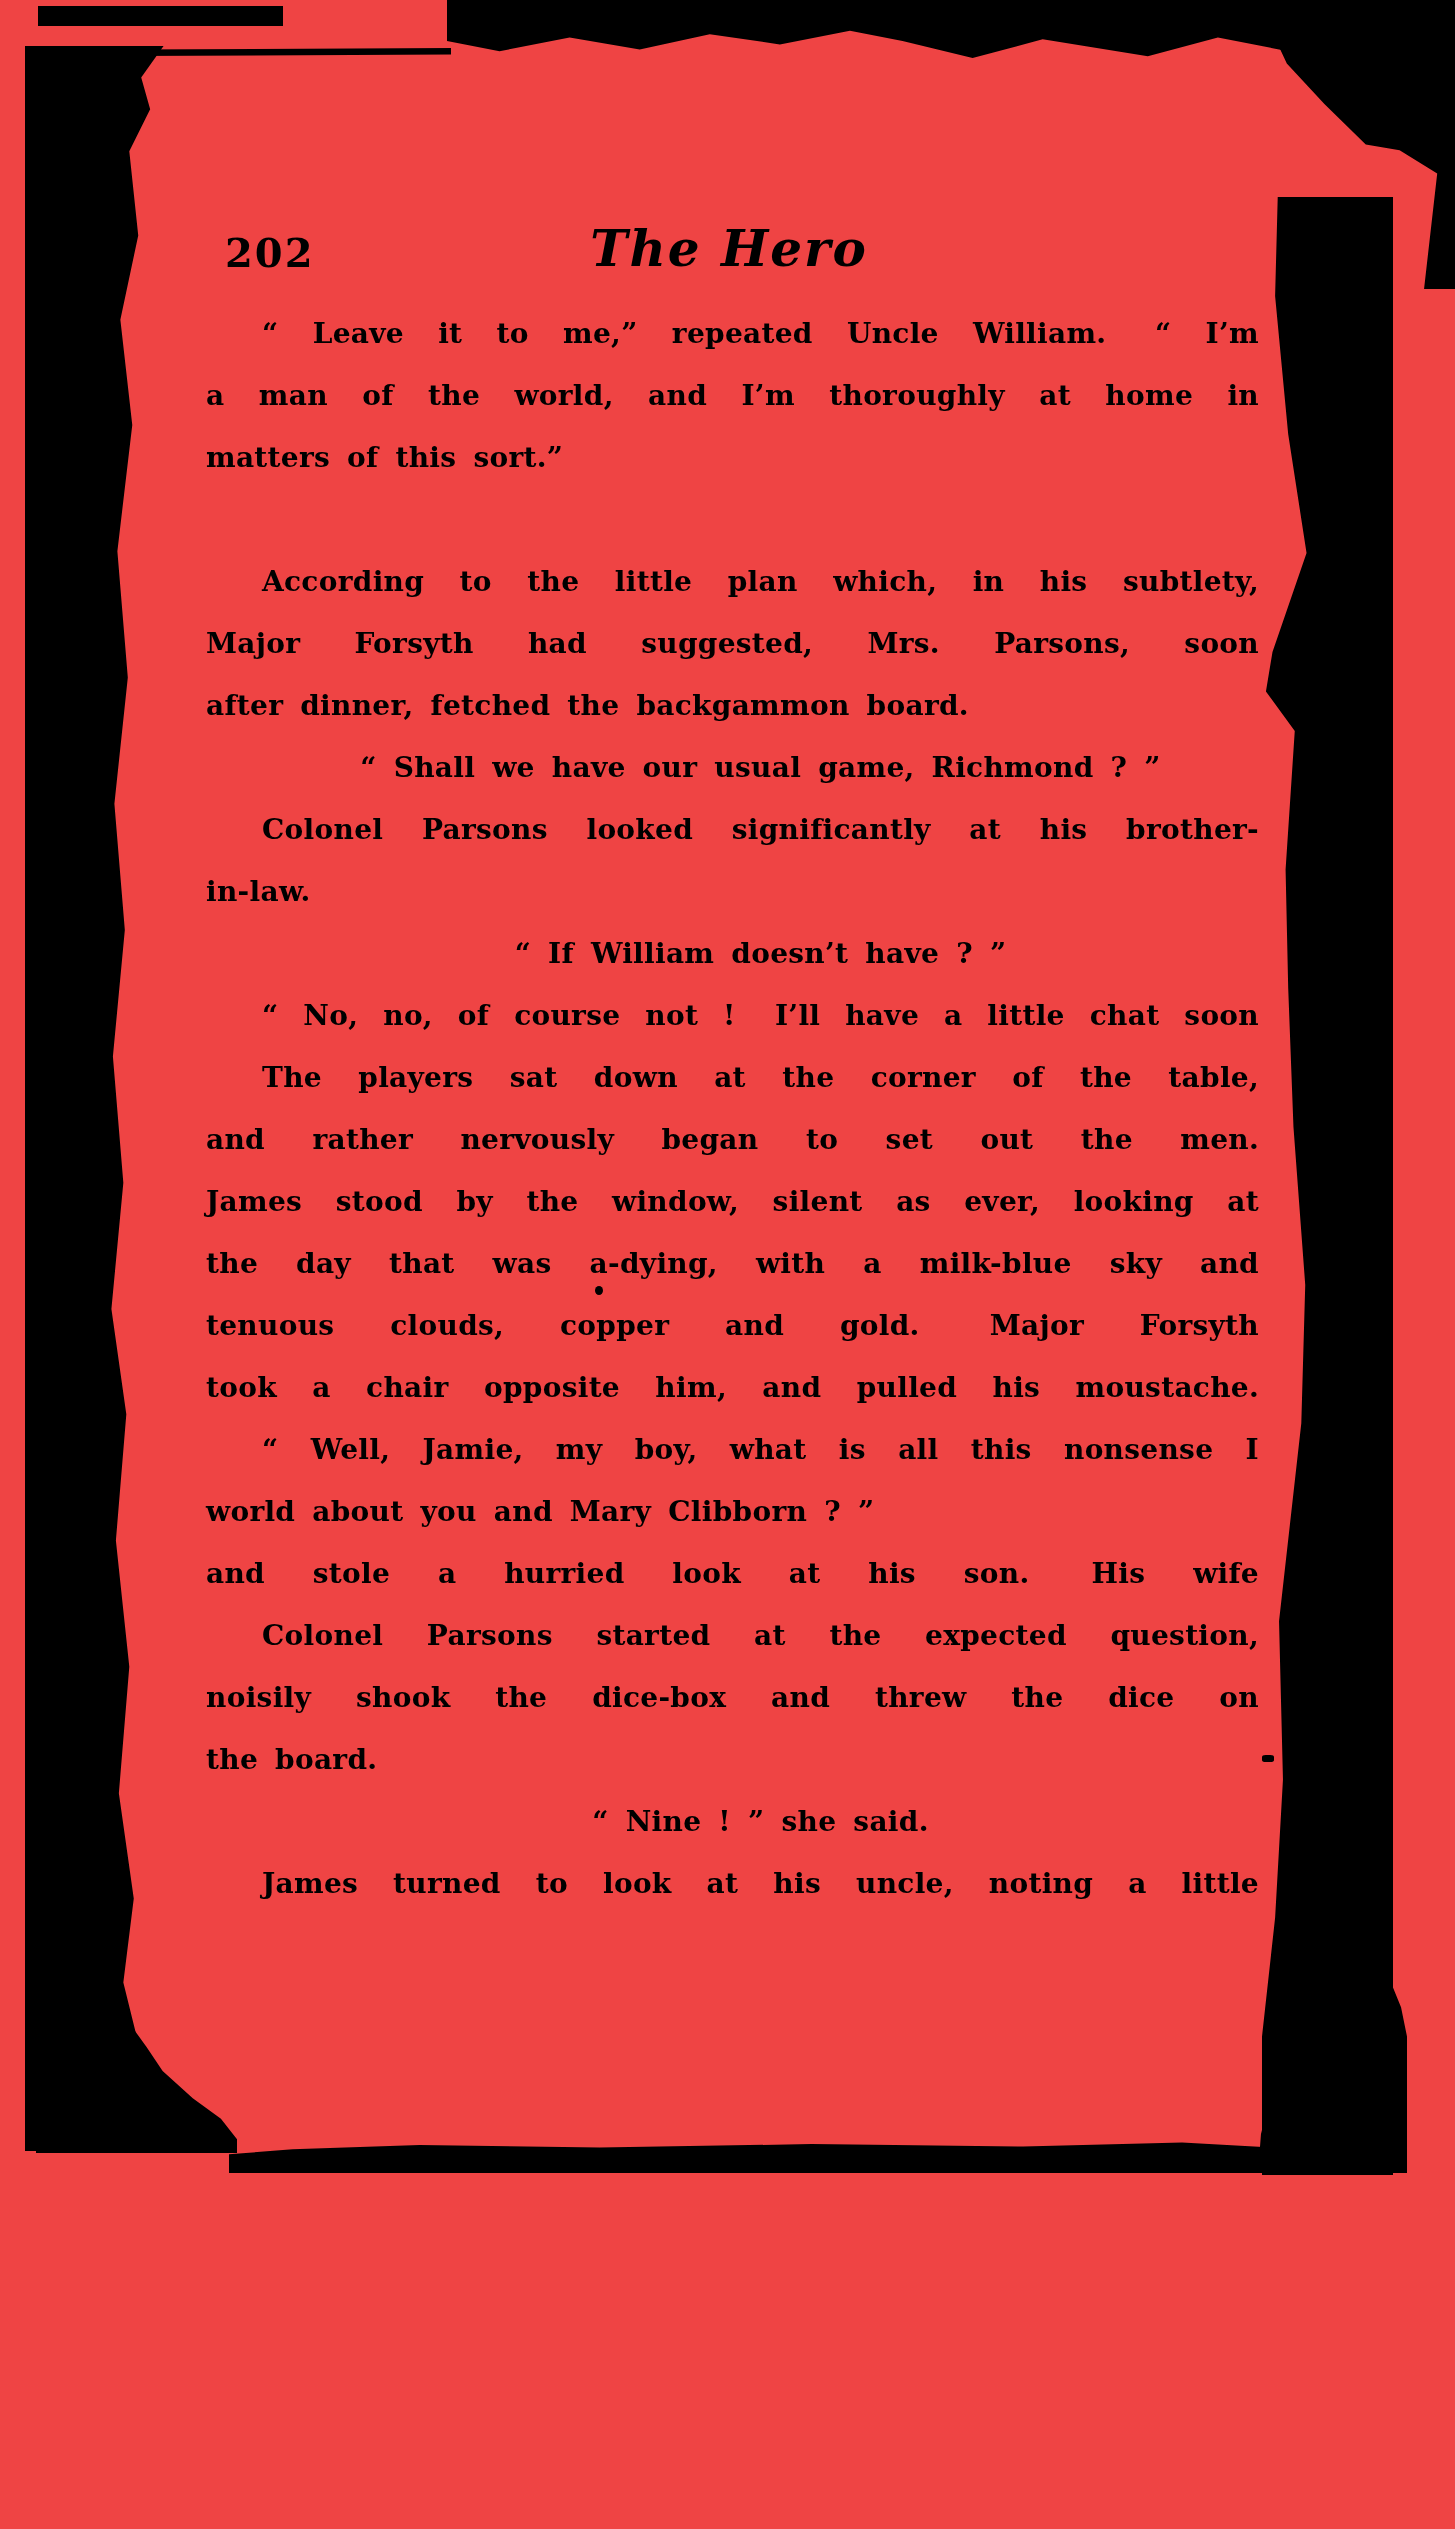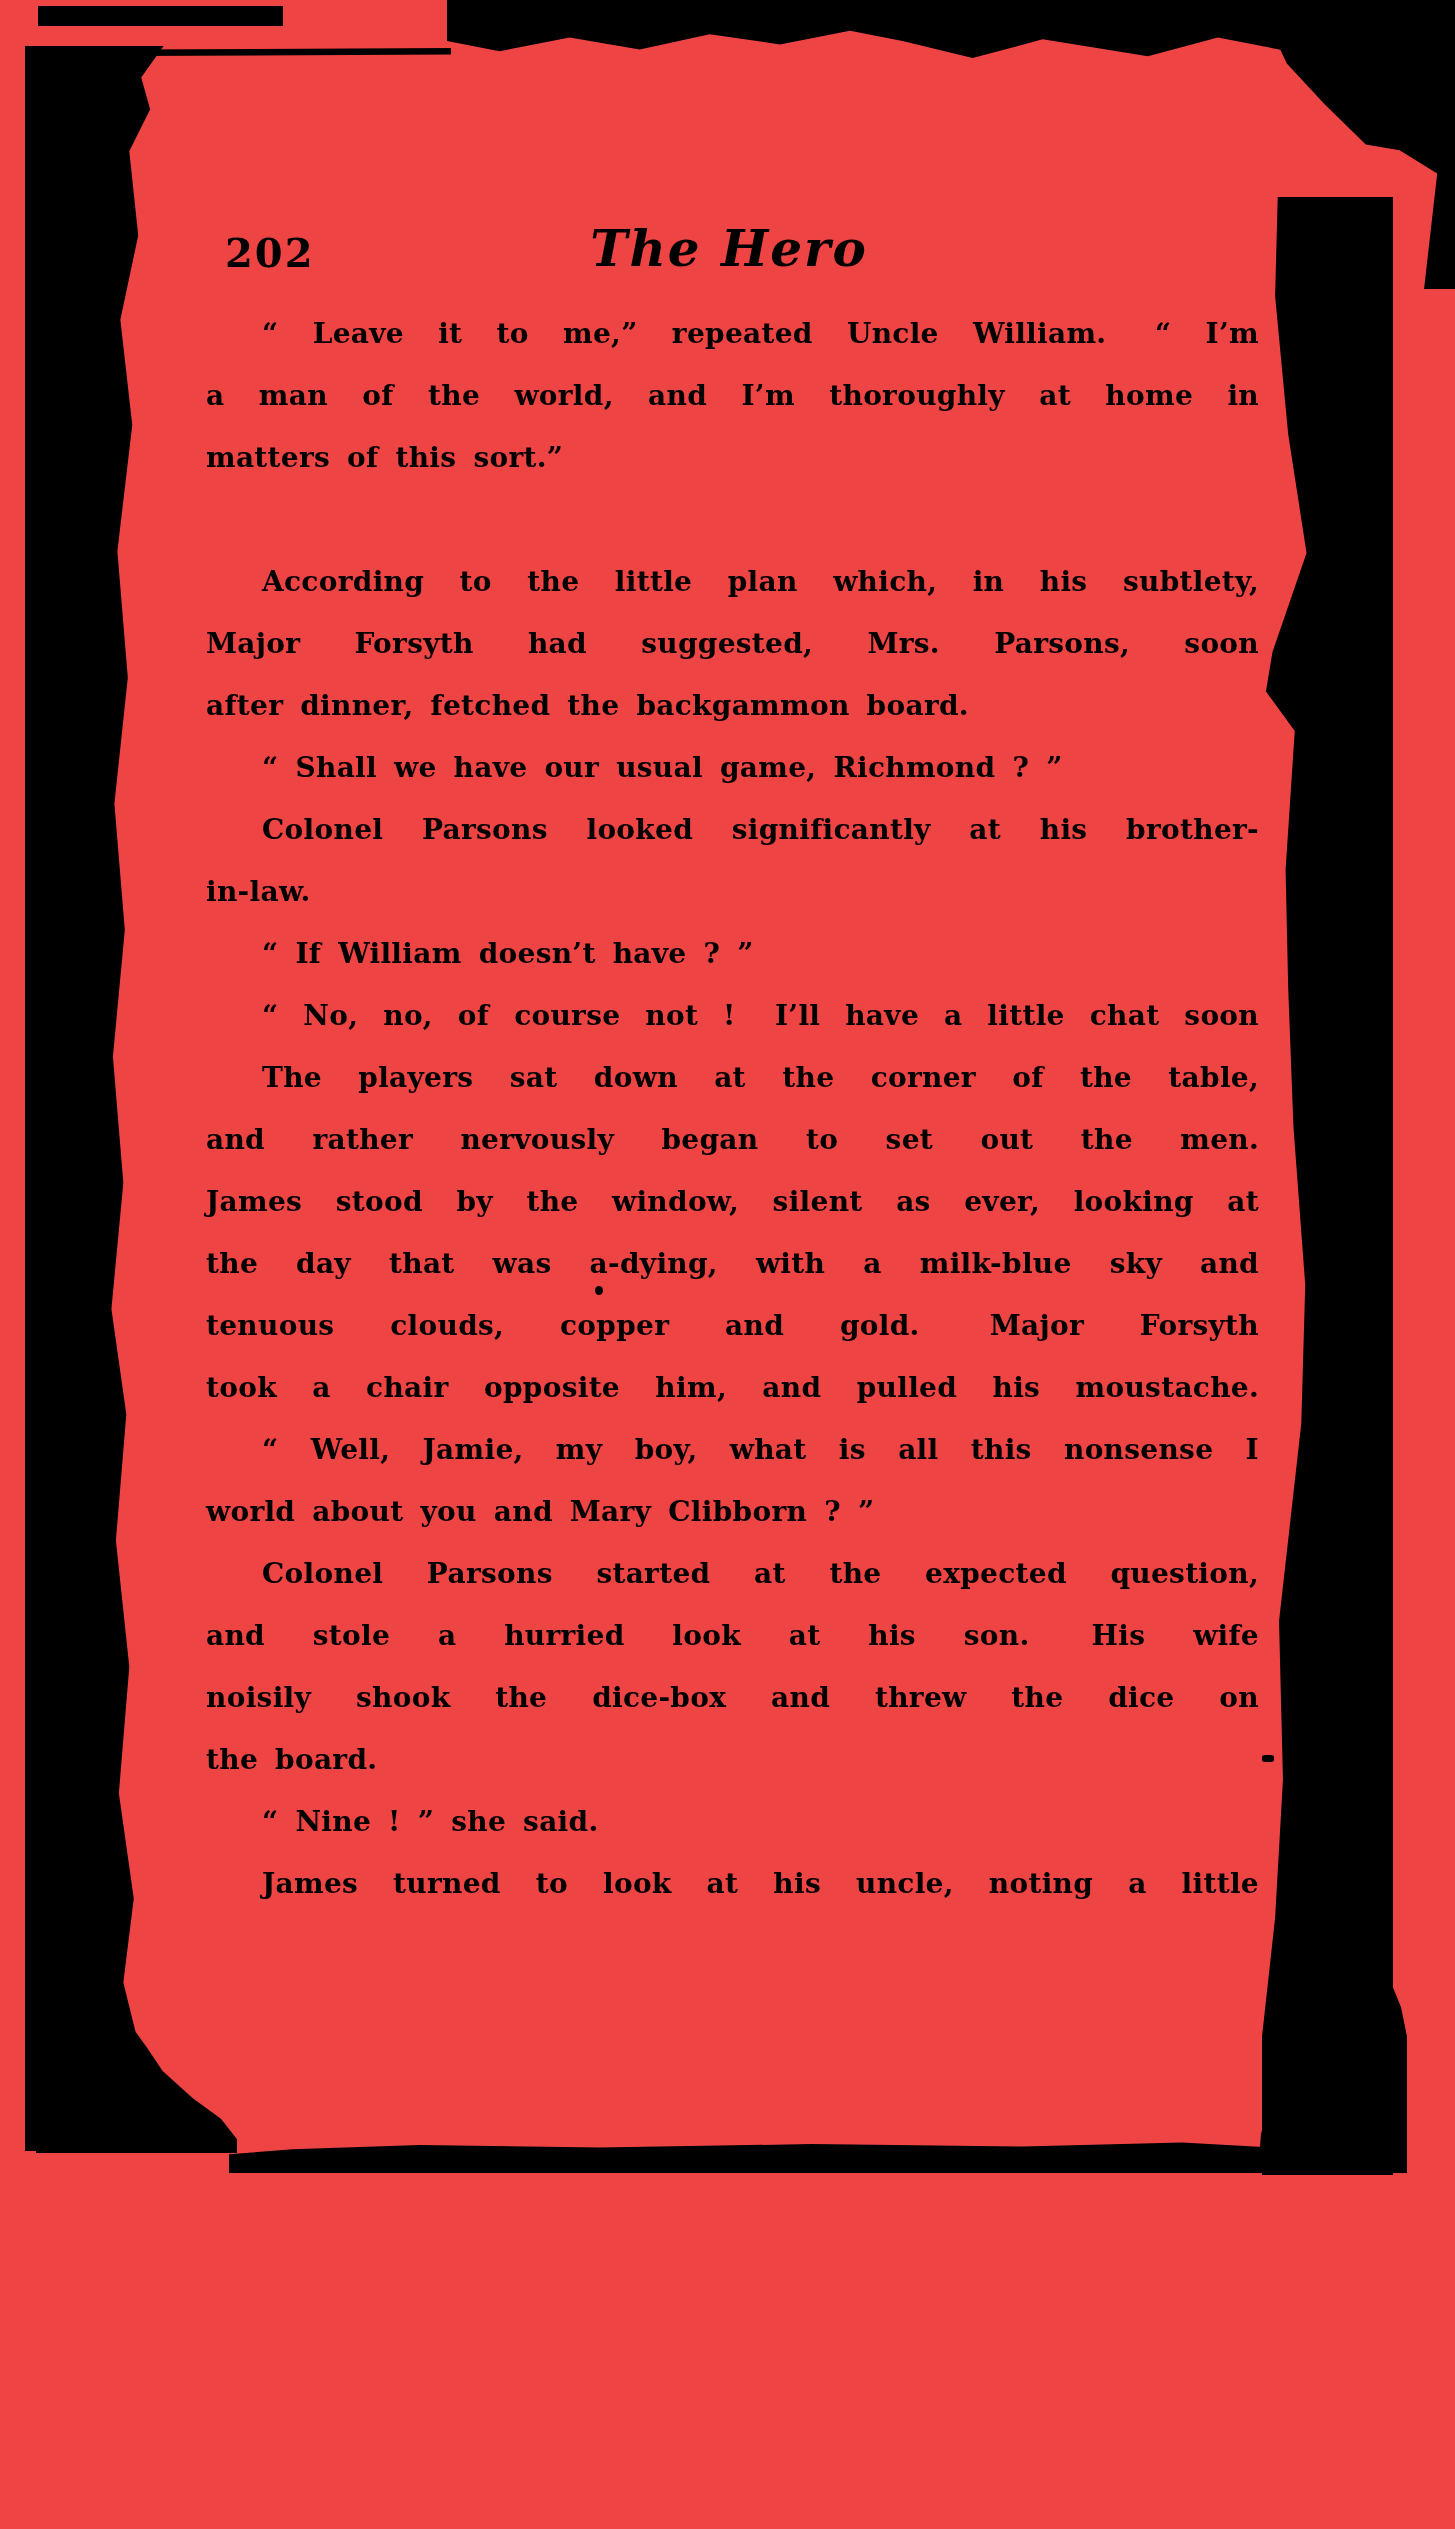--- a/index.html
+++ b/index.html
@@ -41,21 +41,21 @@
     font-size:50px;font-weight:bold;letter-spacing:2px;white-space:nowrap;font-style:italic;}
 
   
   #text-column{
     position:absolute;left:206px;top:303px;width:1053px;
     font-size:28px;font-weight:bold;letter-spacing:0.3px;
   }
   .line{height:62px;line-height:62px;white-space:nowrap;overflow:visible;}
   .line:not(.j){word-spacing:7px;}
   .j{text-align:justify;text-align-last:justify;}
-  .ind{padding-left:56px;}
+  .ind{padding-left:56px;text-align:center;}
   .blankline{height:62px;}
 </style>
 </head>
 <body>
 
 <div id="canvas">
 
   <div class="blk" id="b-top-left"></div>
   <div class="blk" id="b-top"></div>
   <div class="blk" id="b-top-ragged"></div>
@@ -86,22 +86,22 @@
       <div class="line ind">“ If William doesn’t have ? ”</div>
       <div class="line ind j">“ No, no, of course not !  I’ll have a little chat soon</div>
       <div class="line ind j">The players sat down at the corner of the table,</div>
       <div class="line j">and rather nervously began to set out the men.</div>
       <div class="line j">James stood by the window, silent as ever, looking at</div>
       <div class="line j">the day that was a-dying, with a milk-blue sky and</div>
       <div class="line j">tenuous clouds, copper and gold.  Major Forsyth</div>
       <div class="line j">took a chair opposite him, and pulled his moustache.</div>
       <div class="line ind j">“ Well, Jamie, my boy, what is all this nonsense I</div>
       <div class="line">world about you and Mary Clibborn ? ”</div>
+      <div class="line j">and stole a hurried look at his son.  His wife</div>
       <div class="line ind j">Colonel Parsons started at the expected question,</div>
-      <div class="line j">and stole a hurried look at his son.  His wife</div>
       <div class="line j">noisily shook the dice-box and threw the dice on</div>
       <div class="line">the board.</div>
       <div class="line ind">“ Nine ! ” she said.</div>
       <div class="line ind j">James turned to look at his uncle, noting a little</div>
     </div>
 
 </div>
 
 
 </body></html>

